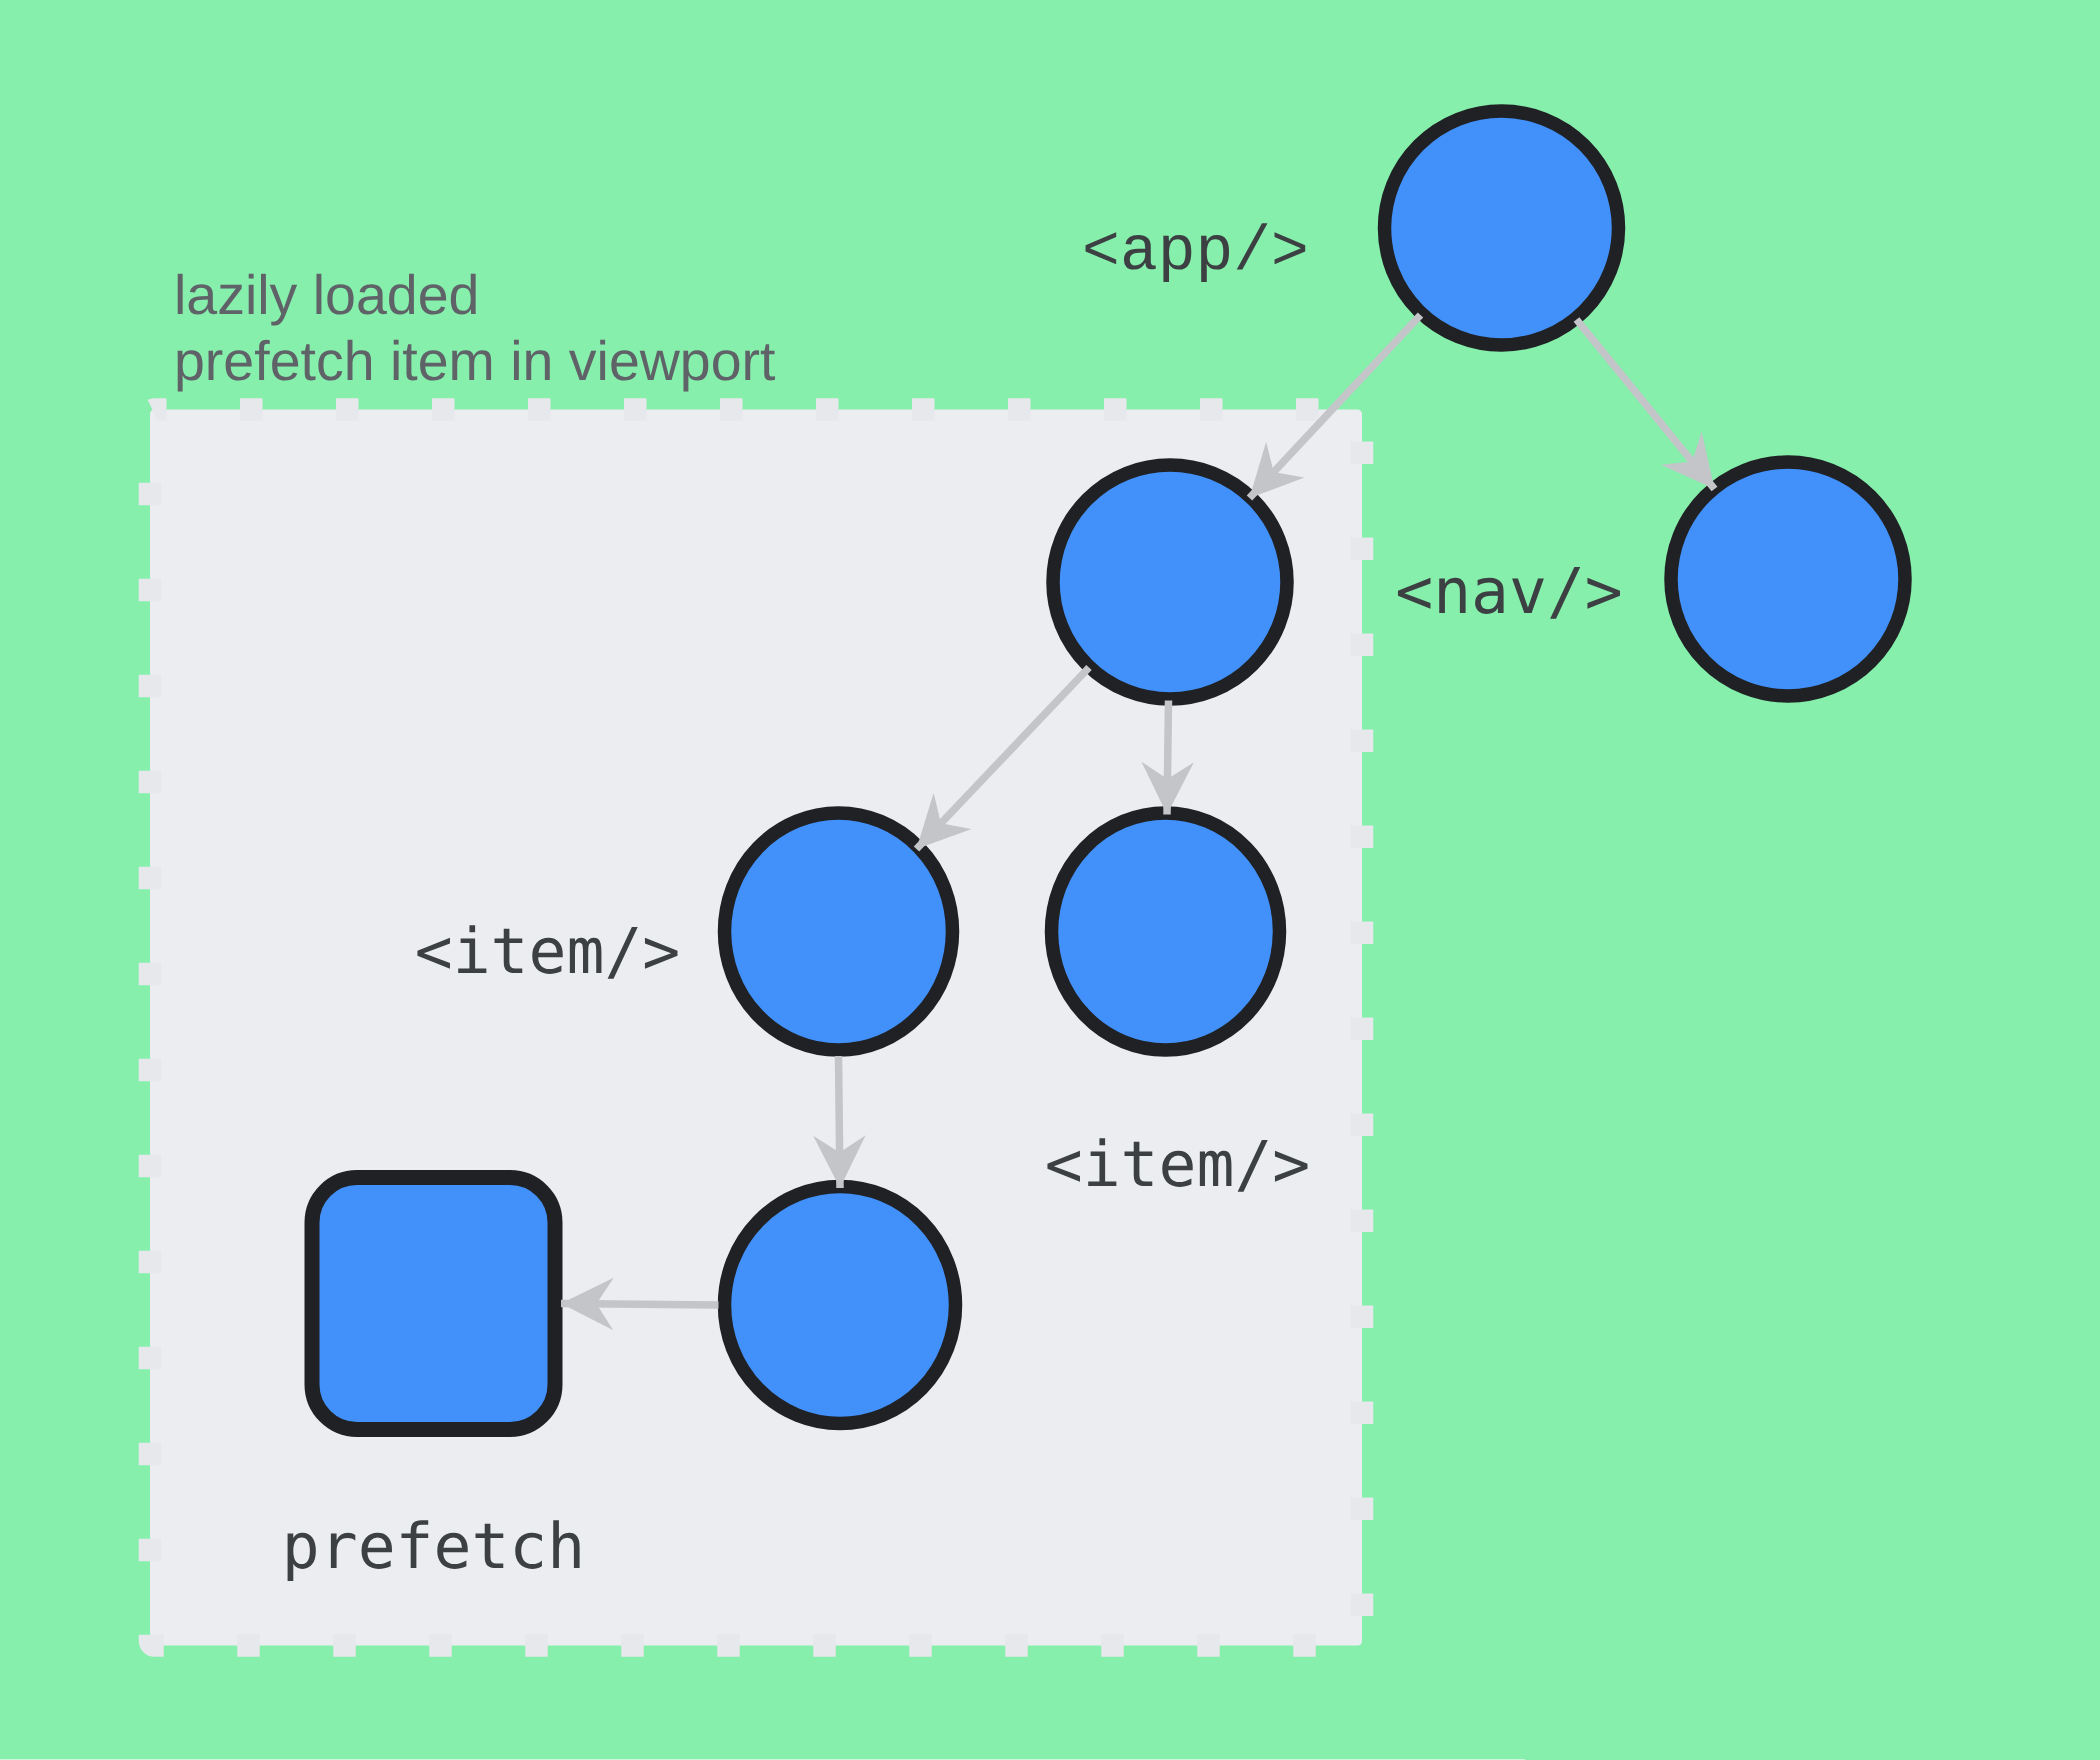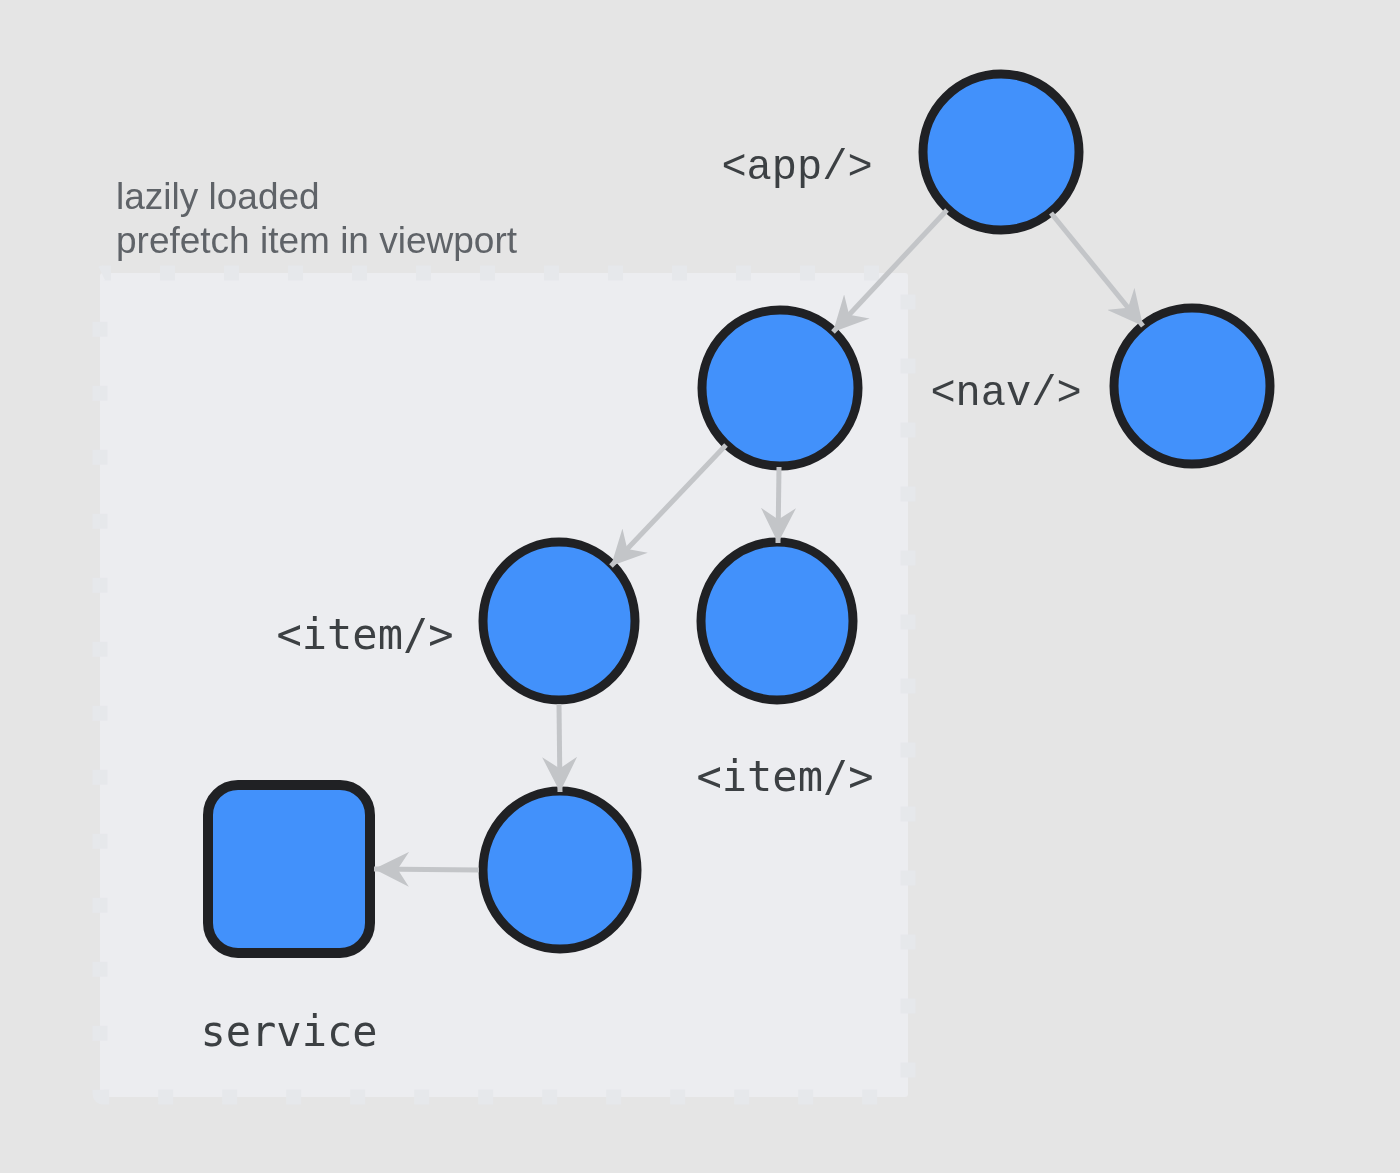--- a/index.html
+++ b/index.html
@@ -1,34 +1,34 @@
 <!DOCTYPE html>
 <html><head>
 <meta charset="utf-8">
 <style>
   html,body{margin:0;padding:0;background:#ffffff;}
   #stage{
     position:relative;
     width:1400px;height:1173px;
-    background:#e5e5e5;
+    background:#86efac;
     overflow:hidden;
     font-family:"Liberation Sans", sans-serif;
   }
   #diagram-svg{position:absolute;left:0;top:0;}
   .lbl{
     position:absolute;
     transform:translate(-50%,-50%);
     font-family:"DejaVu Sans Mono","Liberation Mono",monospace;
     font-size:42px;
     color:#3C4043;
     white-space:nowrap;
     letter-spacing:0px;
   }
   #lbl-app{left:797px;top:168px;font-family:Liberation Mono, monospace;}
-  #lbl-nav{left:1006px;top:394px;font-family:Liberation Mono, monospace;}
+  #lbl-nav{left:1006px;top:394px;}
   #lbl-list{left:557px;top:394px;}
   #lbl-item-left{left:365px;top:634px;}
   #lbl-item-right{left:785px;top:776px;}
   #lbl-service{left:289px;top:1031px;}
   #lbl-details{left:570px;top:1032px;}
   #caption{
     position:absolute;
     left:116px;top:175px;
     font-size:37px;
     line-height:44px;
@@ -68,15 +68,15 @@
 
   <div id="caption">
     <div>lazily loaded</div>
     <div>prefetch item in viewport</div>
   </div>
 
   <div class="lbl" id="lbl-app">&lt;app/&gt;</div>
   <div class="lbl" id="lbl-nav">&lt;nav/&gt;</div>
   <div class="lbl" id="lbl-item-left">&lt;item/&gt;</div>
   <div class="lbl" id="lbl-item-right">&lt;item/&gt;</div>
-  <div class="lbl" id="lbl-service">service</div>
+  <div class="lbl" id="lbl-service">prefetch</div>
 
 </div>
 
 </body></html>

